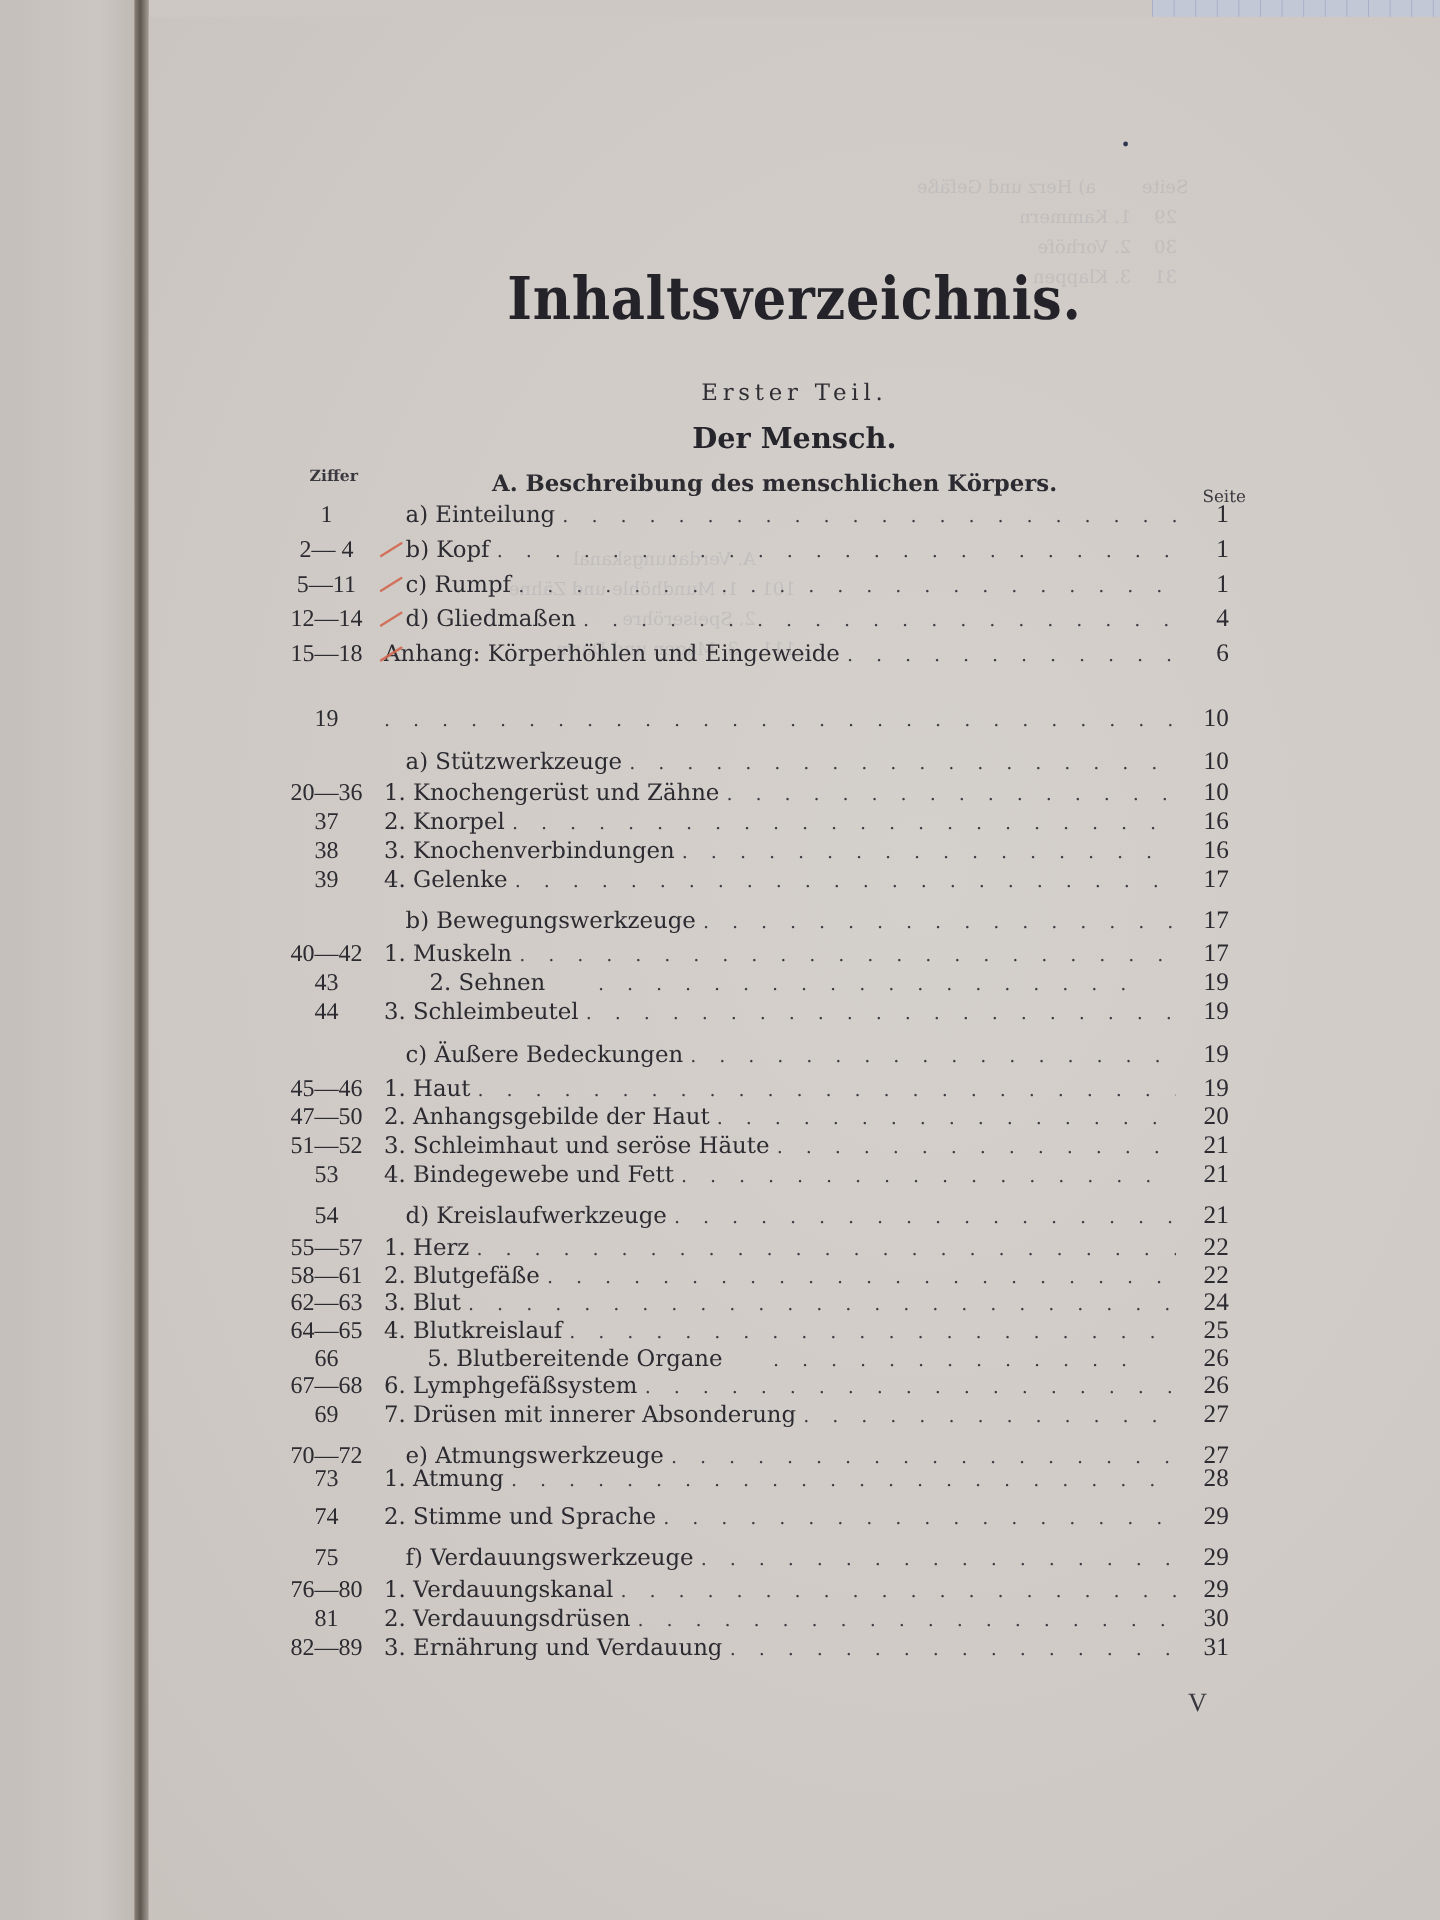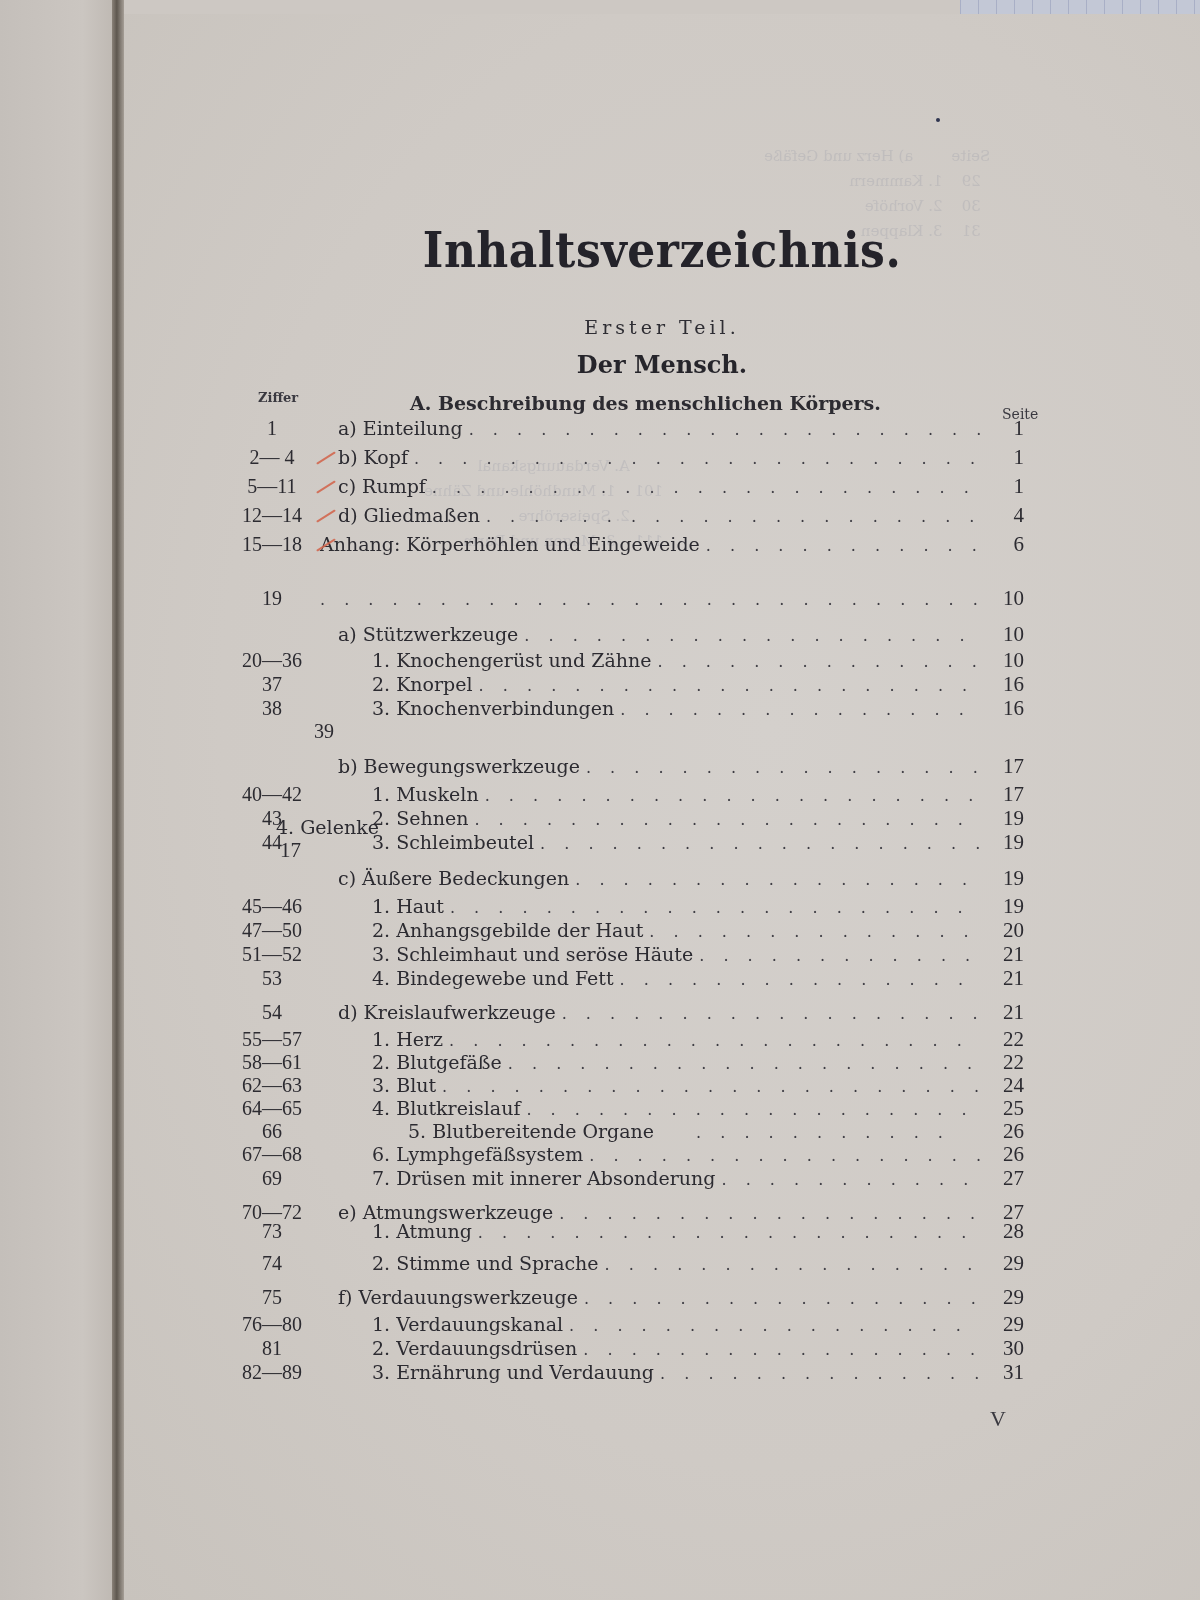--- a/index.html
+++ b/index.html
@@ -146,21 +146,21 @@
       text-align: right;
       font-family: "Liberation Serif", serif;
       font-size: 21px;
       padding-left: 4px;
     }
     .row.heading .label {
       font-weight: bold;
       font-size: 19px;
     }
     .indent1 { margin-left: 18px; }
-    .indent2 { margin-left: 52px; }
+    .indent2 { }
     .headingA { margin-left: 90px; }
     .red-mark {
       position: absolute;
       width: 22px;
       height: 2px;
       background: #d2674f;
       transform: rotate(-32deg);
       border-radius: 1px;
       opacity: 0.9;
     }
@@ -267,40 +267,40 @@
         <span class="label indent2">2. Knorpel</span>
         <span class="dots">. . . . . . . . . . . . . . . . . . . . . . . . . . . . . . . . . . . . . . . . . .</span>
         <span class="seite">16</span>
       </div>
       <div class="row" style="top:682px;">
         <span class="ziffer">38</span>
         <span class="label indent2">3. Knochenverbindungen</span>
         <span class="dots">. . . . . . . . . . . . . . . . . . . . . . . . . . . . . . . . . . . . . . . . . .</span>
         <span class="seite">16</span>
       </div>
-      <div class="row" style="top:706px;flex-direction:column;">
+      <div class="row" style="top:706px;">
         <span class="ziffer">39</span>
         <span class="label indent2">4. Gelenke</span>
         <span class="dots">. . . . . . . . . . . . . . . . . . . . . . . . . . . . . . . . . . . . . . . . . .</span>
         <span class="seite">17</span>
       </div>
 
       <div class="row" style="top:740px;">
         <span class="ziffer"></span>
         <span class="label indent1">b) Bewegungswerkzeuge</span>
         <span class="dots">. . . . . . . . . . . . . . . . . . . . . . . . . . . . . . . . . . . . . . . . . .</span>
         <span class="seite">17</span>
       </div>
       <div class="row" style="top:768px;">
         <span class="ziffer">40—42</span>
         <span class="label indent2">1. Muskeln</span>
         <span class="dots">. . . . . . . . . . . . . . . . . . . . . . . . . . . . . . . . . . . . . . . . . .</span>
         <span class="seite">17</span>
       </div>
-      <div class="row" style="top:792px;">
+      <div class="row" style="top:792px;gap:38px;">
         <span class="ziffer">43</span>
         <span class="label indent2">2. Sehnen</span>
         <span class="dots">. . . . . . . . . . . . . . . . . . . . . . . . . . . . . . . . . . . . . . . . . .</span>
         <span class="seite">19</span>
       </div>
       <div class="row" style="top:816px;">
         <span class="ziffer">44</span>
         <span class="label indent2">3. Schleimbeutel</span>
         <span class="dots">. . . . . . . . . . . . . . . . . . . . . . . . . . . . . . . . . . . . . . . . . .</span>
         <span class="seite">19</span>

